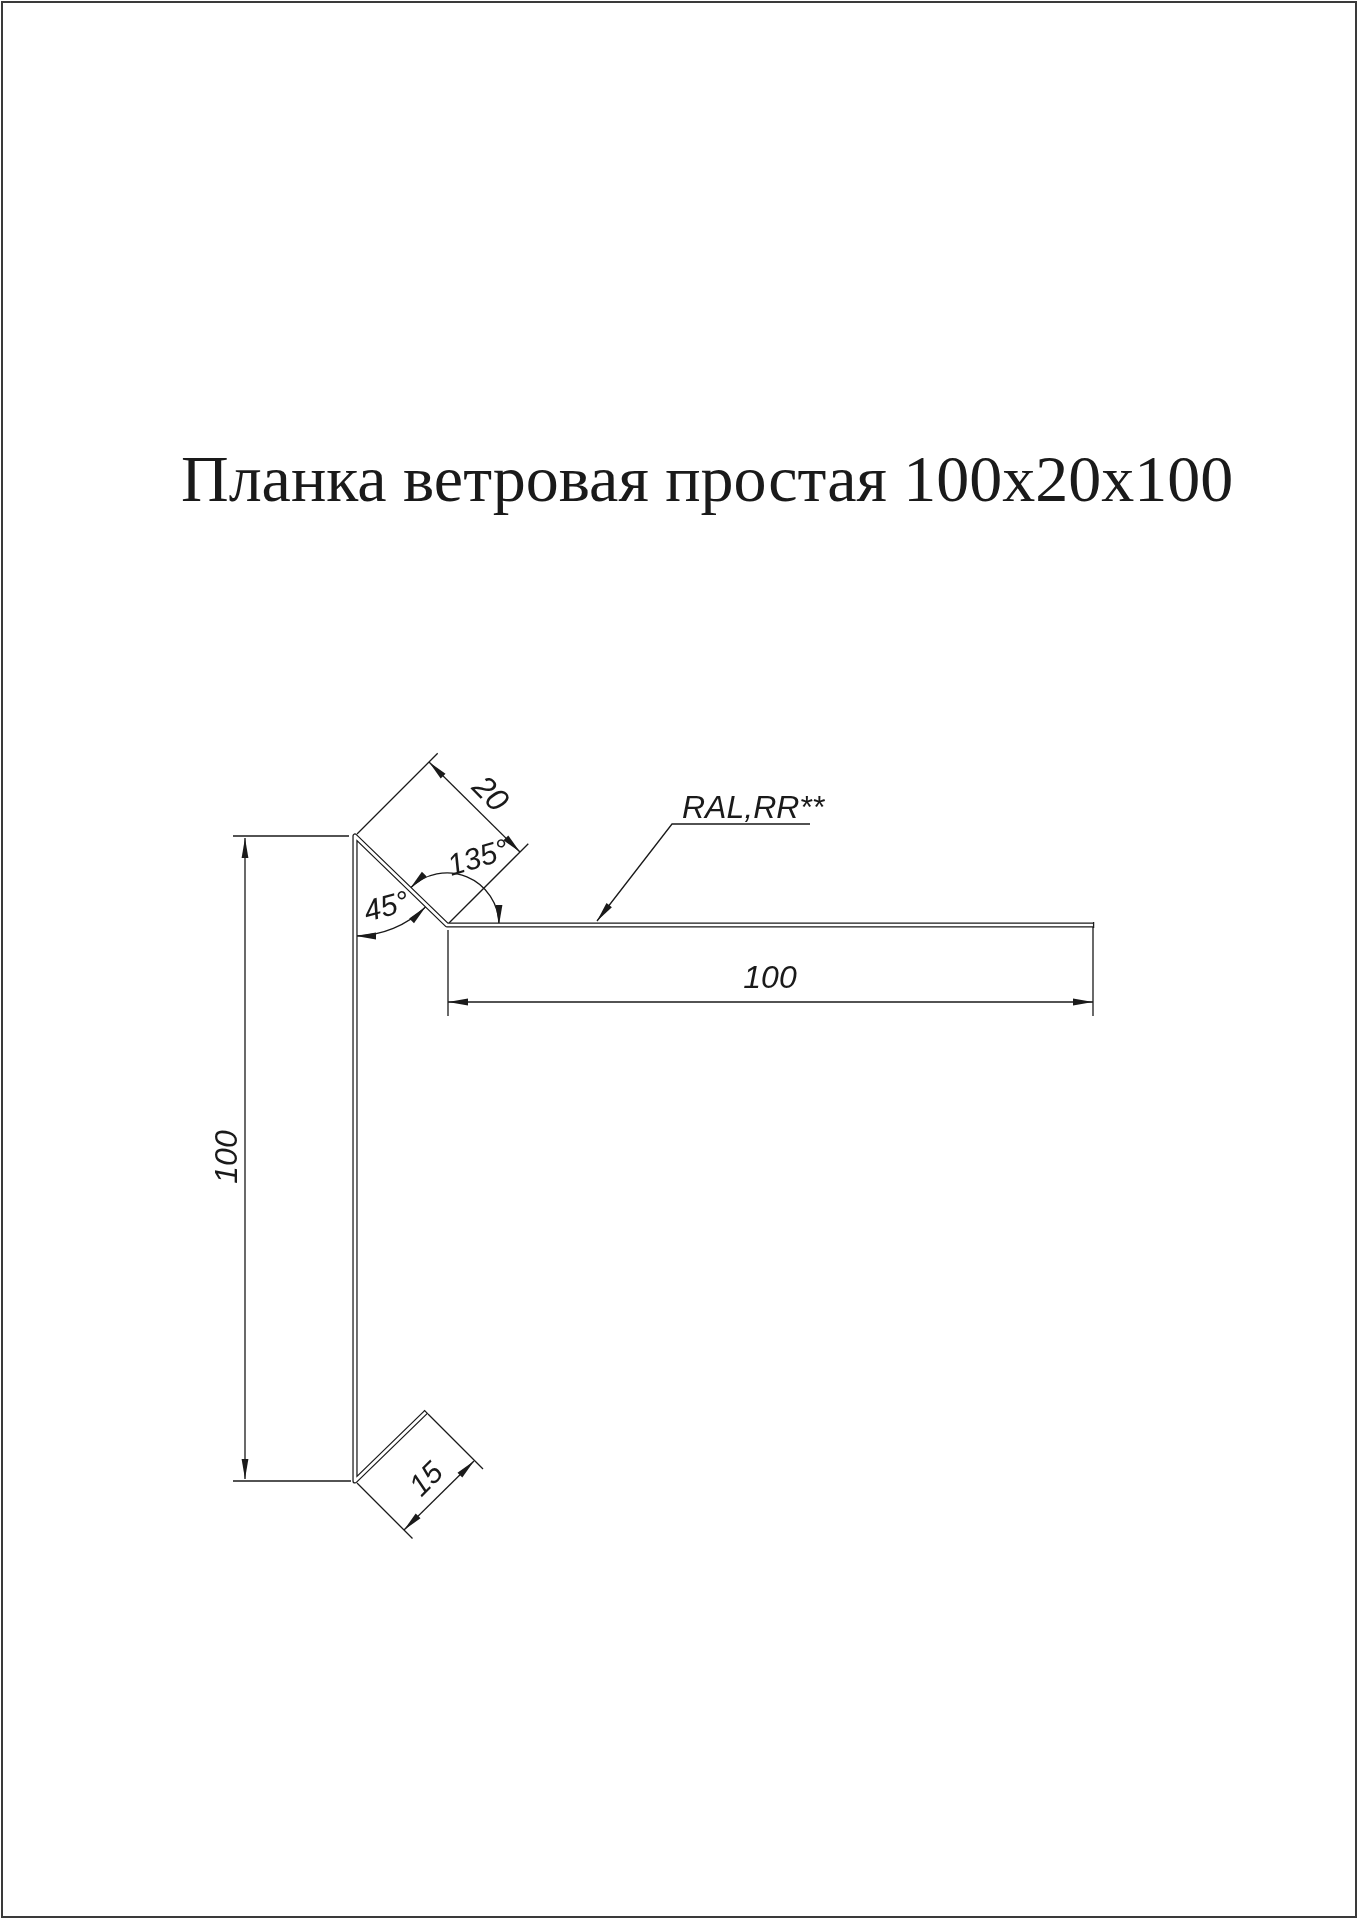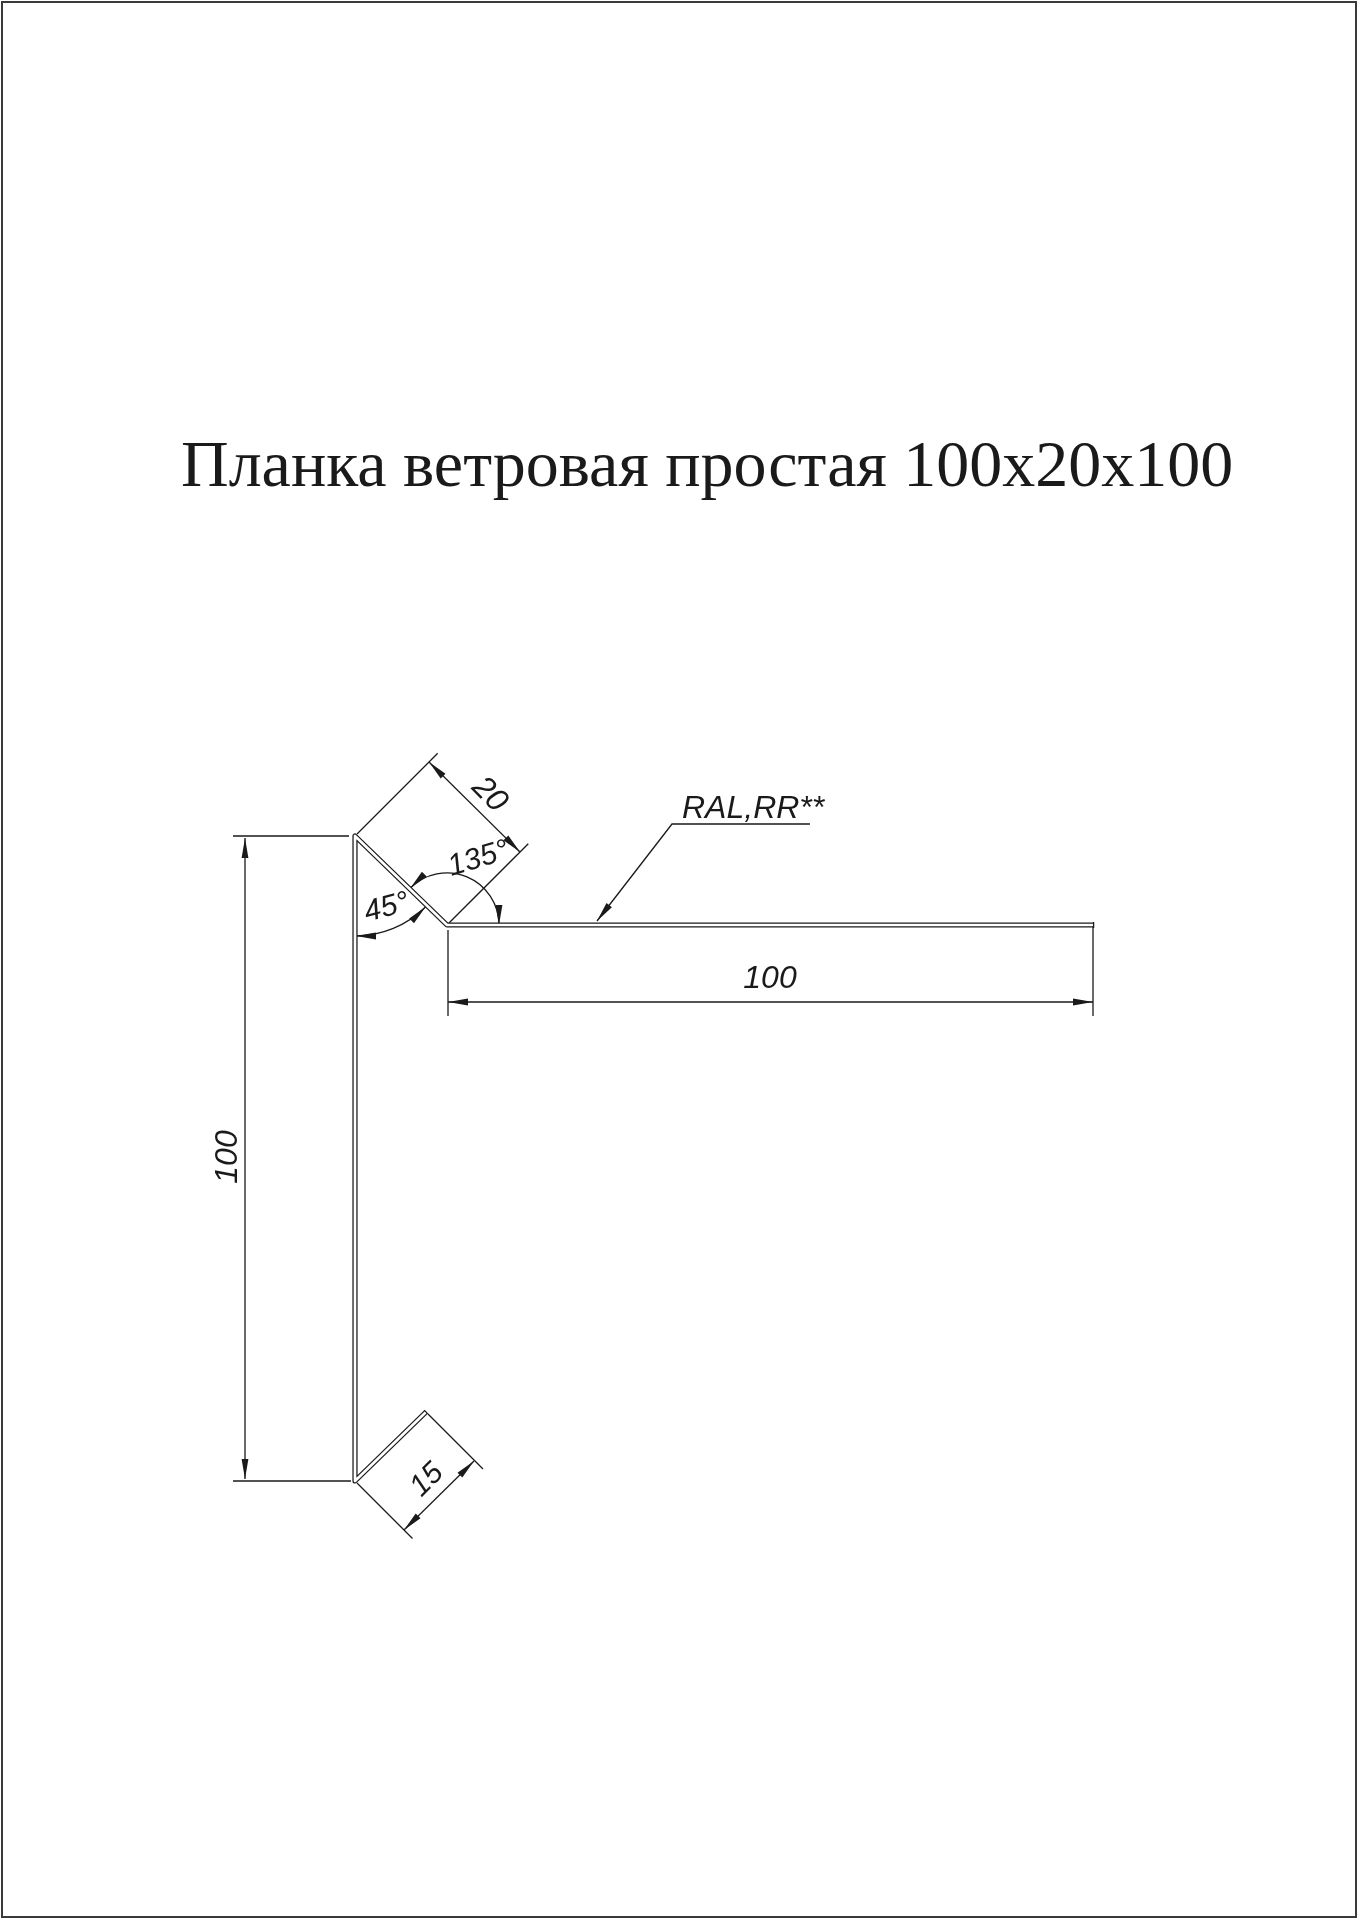--- a/index.html
+++ b/index.html
@@ -12,21 +12,21 @@
     font-family: "Liberation Sans", sans-serif;
   }
   .page-border {
     position: absolute;
     left: 1px; top: 1px; right: 2px; bottom: 2px;
     border: 2px solid #3a3a3a;
     pointer-events: none;
   }
   .drawing-title {
     position: absolute;
-    left: 181px; top: 431px;
+    left: 181px; top: 446px;
     font-family: "Liberation Serif", serif;
     font-size: 66px;
     line-height: 1;
     color: var(--line-color);
     white-space: nowrap;
     letter-spacing: 0px;
   }
   svg { position: absolute; left: 0; top: 0; }
   .thin {
     stroke: var(--line-color);

